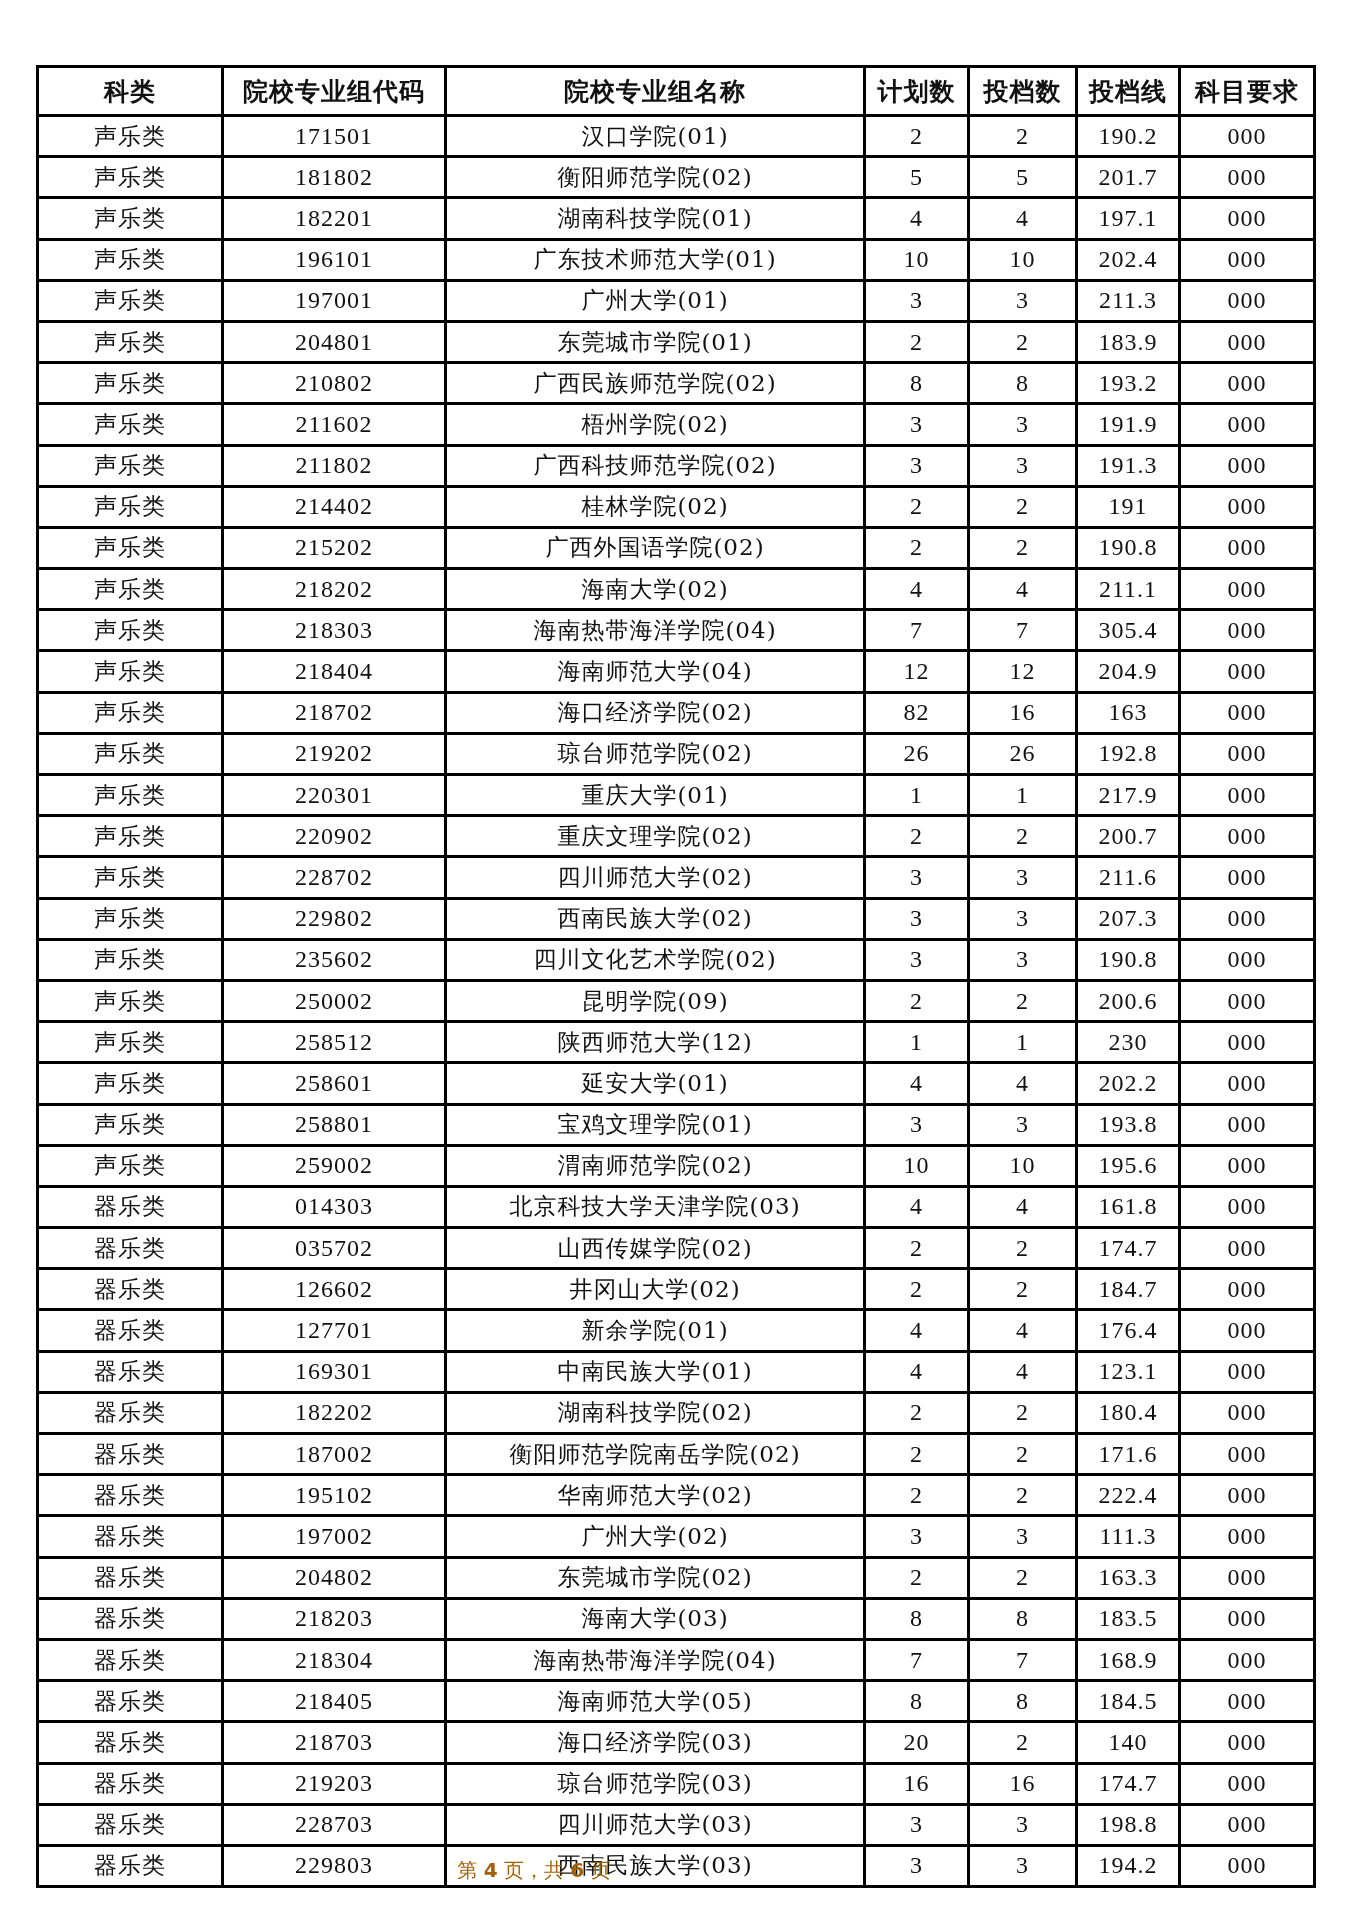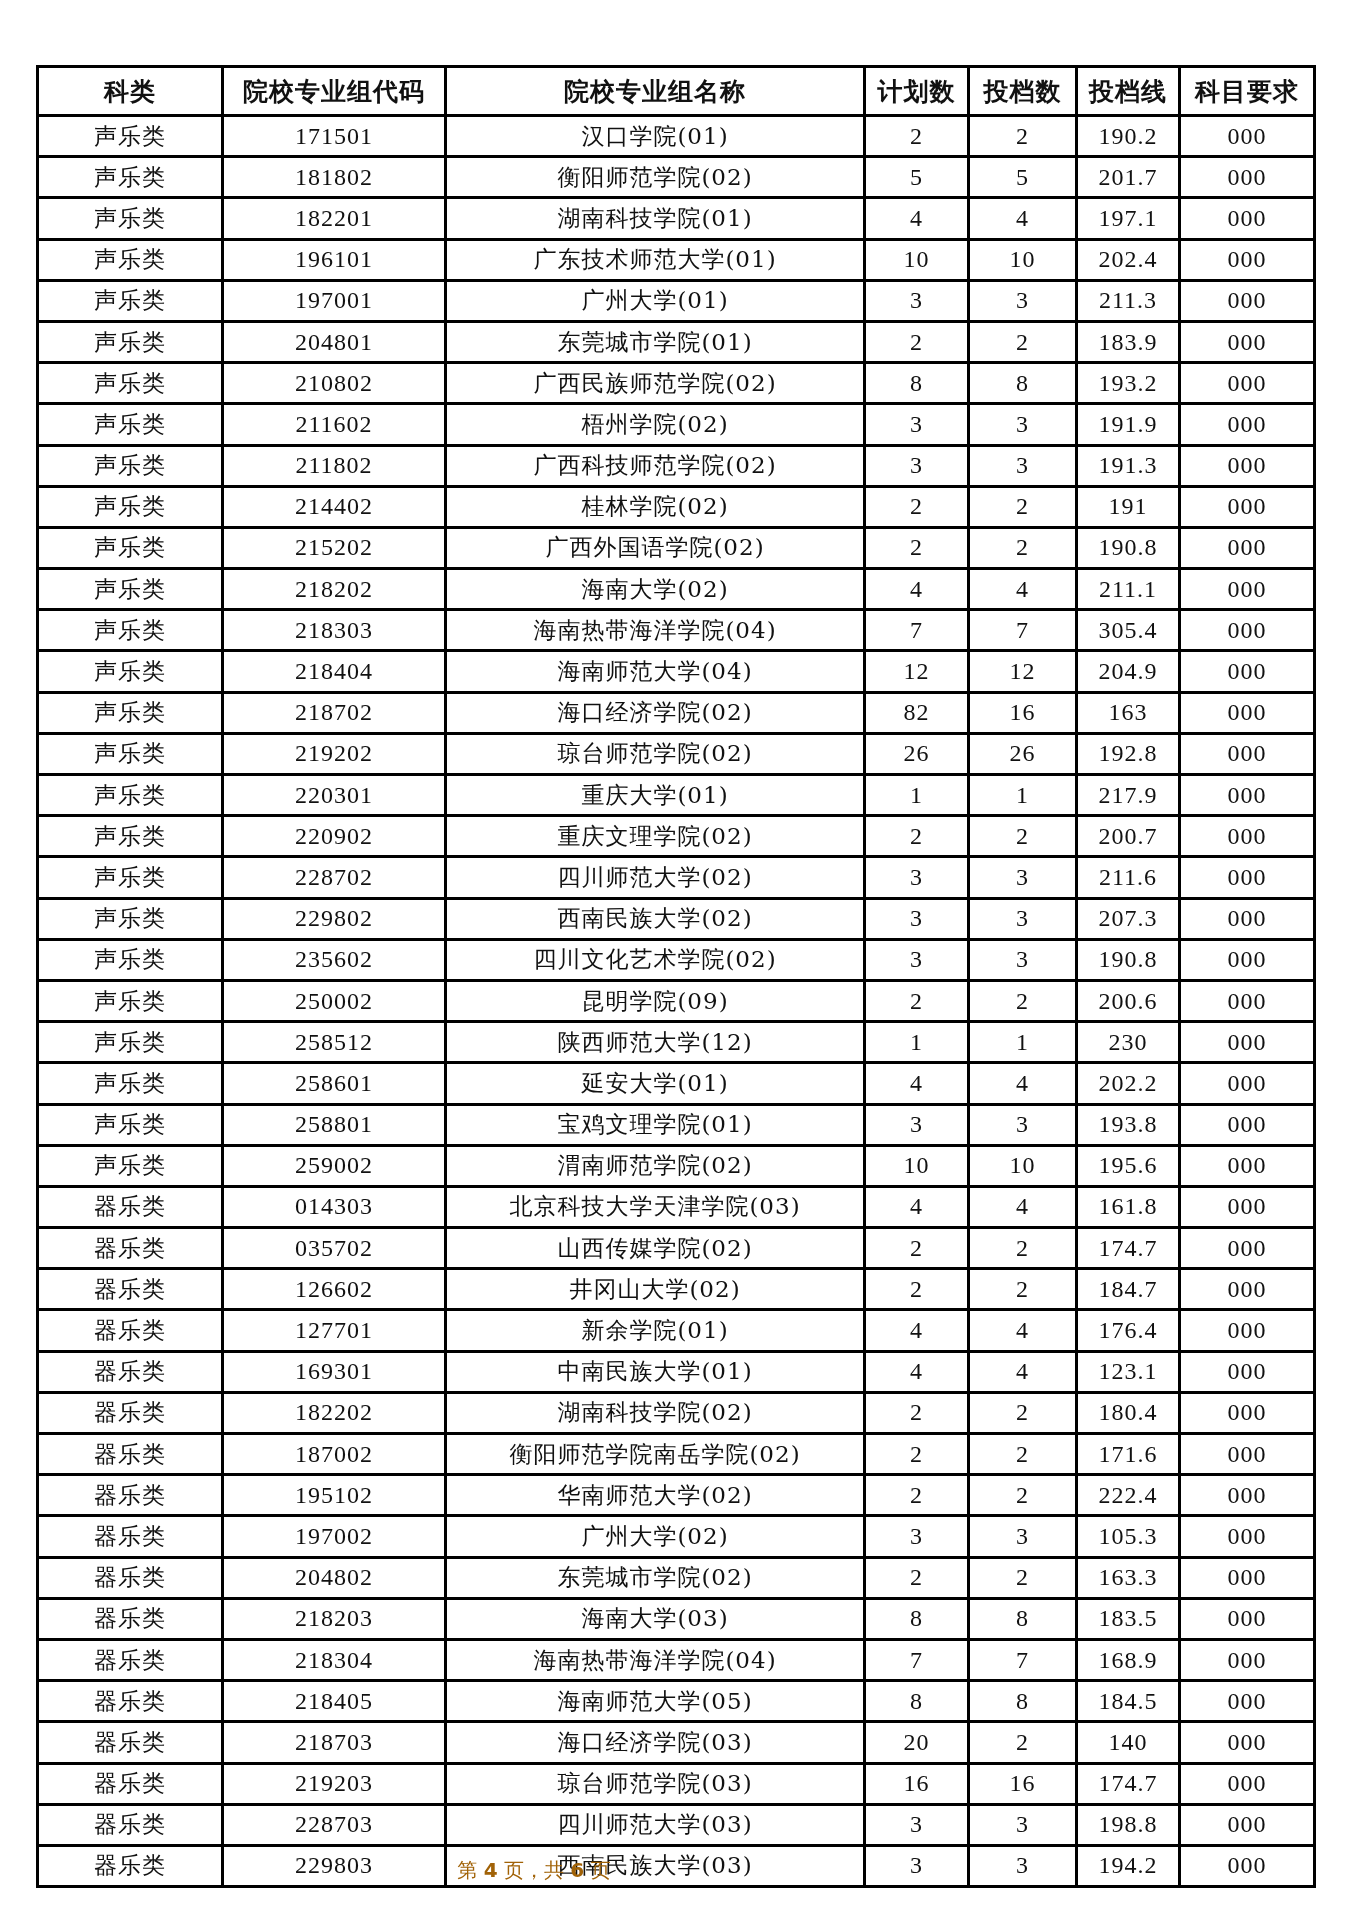--- a/index.html
+++ b/index.html
@@ -344,21 +344,21 @@
         <td class="num">2</td>
         <td class="num">222.4</td>
         <td class="num">000</td>
       </tr>
       <tr>
         <td>器乐类</td>
         <td class="num">197002</td>
         <td>广州大学(02)</td>
         <td class="num">3</td>
         <td class="num">3</td>
-        <td class="num">105.3</td>
+        <td class="num">111.3</td>
         <td class="num">000</td>
       </tr>
       <tr>
         <td>器乐类</td>
         <td class="num">204802</td>
         <td>东莞城市学院(02)</td>
         <td class="num">2</td>
         <td class="num">2</td>
         <td class="num">163.3</td>
         <td class="num">000</td>

